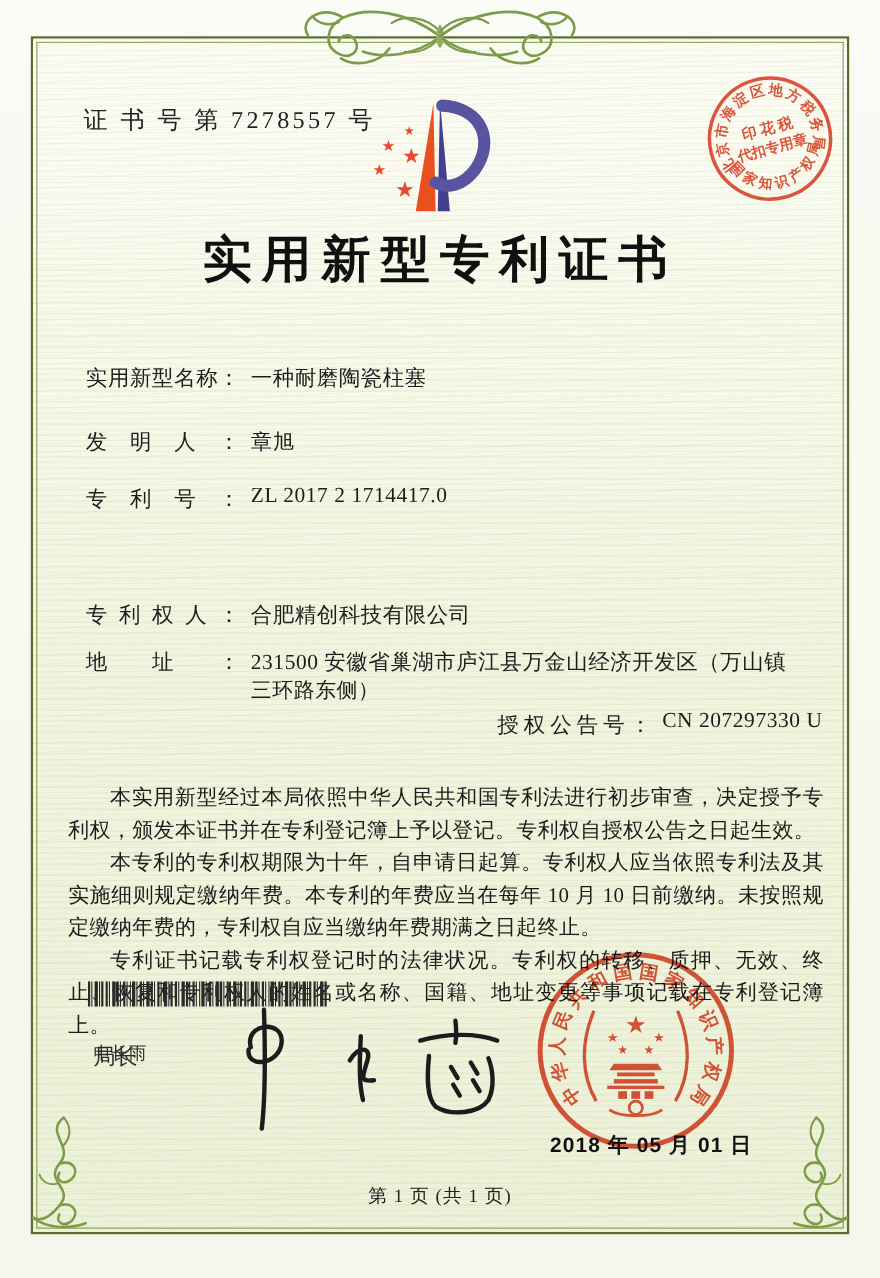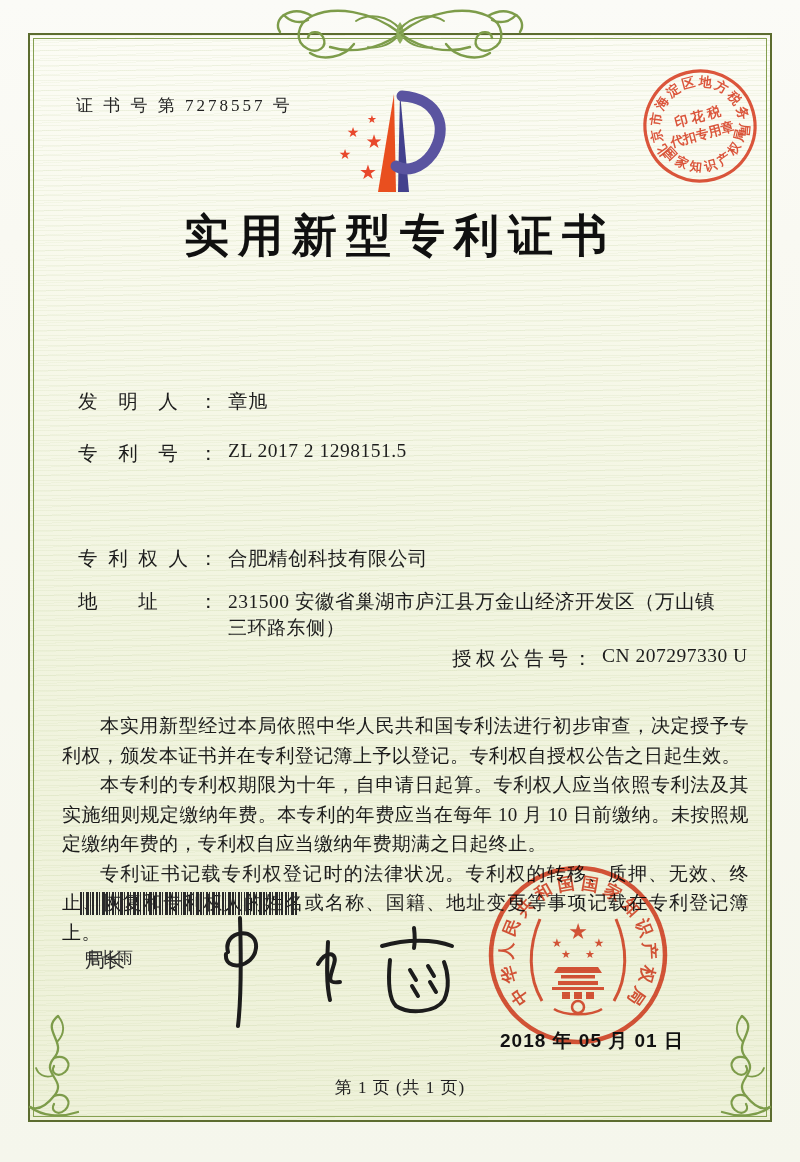--- a/index.html
+++ b/index.html
@@ -18,21 +18,21 @@
       repeating-linear-gradient(180deg, rgba(160,185,110,.10) 0 1px, rgba(0,0,0,0) 1px 5px),
       repeating-linear-gradient(177deg, rgba(160,185,110,.07) 0 1px, rgba(0,0,0,0) 1px 8px),
       linear-gradient(180deg,#fcfcf5 0%,#f8f9ec 22%,#f1f4df 55%,#eef1d9 100%);
   }
   .frame-inner{position:absolute;inset:3px;border:1px solid #85a051;}
   .ornament{position:absolute;pointer-events:none;}
   .orn-top{left:50%;top:2px;transform:translateX(-50%);}
   .orn-bl{left:24px;top:1014px;}
   .orn-br{right:24px;top:1014px;transform:scaleX(-1);}
   
-  .cert-no{position:absolute;left:76px;top:94px;font-size:17px;letter-spacing:3px;color:#222;}
+  .cert-no{position:absolute;left:76px;top:94px;font-size:22px;letter-spacing:3px;color:#222;}
   .logo{position:absolute;left:330px;top:74px;}
   .doc-title{
     position:absolute;left:0;top:206px;width:100%;text-align:center;
     font-size:45px;font-weight:700;letter-spacing:9px;color:#101010;
   }
   
   .row{position:absolute;left:78px;font-size:19.5px;white-space:nowrap;}
   .row .lab{
     display:inline-block;width:140px;text-align:justify;text-align-last:justify;
     vertical-align:top;
@@ -146,25 +146,28 @@
           <text x="111.73842220795832" y="115.53696138522297" transform="rotate(-41.33333333333334 111.73842220795832 115.53696138522297)" text-anchor="middle" dominant-baseline="middle" font-size="12.5">权</text>
           <text x="121.08379890007492" y="103.71780563700742" transform="rotate(-62 121.08379890007492 103.71780563700742)" text-anchor="middle" dominant-baseline="middle" font-size="12.5">局</text>
         </g>
       <text x="84" y="79" text-anchor="middle" font-size="13.5" font-weight="700" fill="#df4a30">印 花 税</text>
       <text x="84" y="97" text-anchor="middle" font-size="13" font-weight="700" fill="#df4a30">代扣专用章</text>
     </g>
   </svg>
 
   <div class="doc-title">实用新型专利证书</div>
 
+  <div class="row" style="top:330px">
+    <span class="lab">实用新型名称：</span><span class="val">一种耐磨陶瓷柱塞</span>
+  </div>
   <div class="row" style="top:388px">
     <span class="lab">发明人：</span><span class="val">章旭</span>
   </div>
   <div class="row" style="top:440px">
-    <span class="lab">专利号：</span><span class="val">ZL 2017 2 1298151.5</span>
+    <span class="lab">专利号：</span><span class="val">ZL 2017 2 1714417.0</span>
   </div>
   <div class="row" style="top:545px">
     <span class="lab">专利权人：</span><span class="val">合肥精创科技有限公司</span>
   </div>
   <div class="row" style="top:588px">
     <span class="lab">地址：</span><span class="val">231500 安徽省巢湖市庐江县万金山经济开发区（万山镇</span>
   </div>
   <div class="addr2">三环路东侧）</div>
   <div class="row row-grant-no" style="top:645px">
     <span class="lab">授权公告号：</span><span class="val">CN 207297330 U</span>

